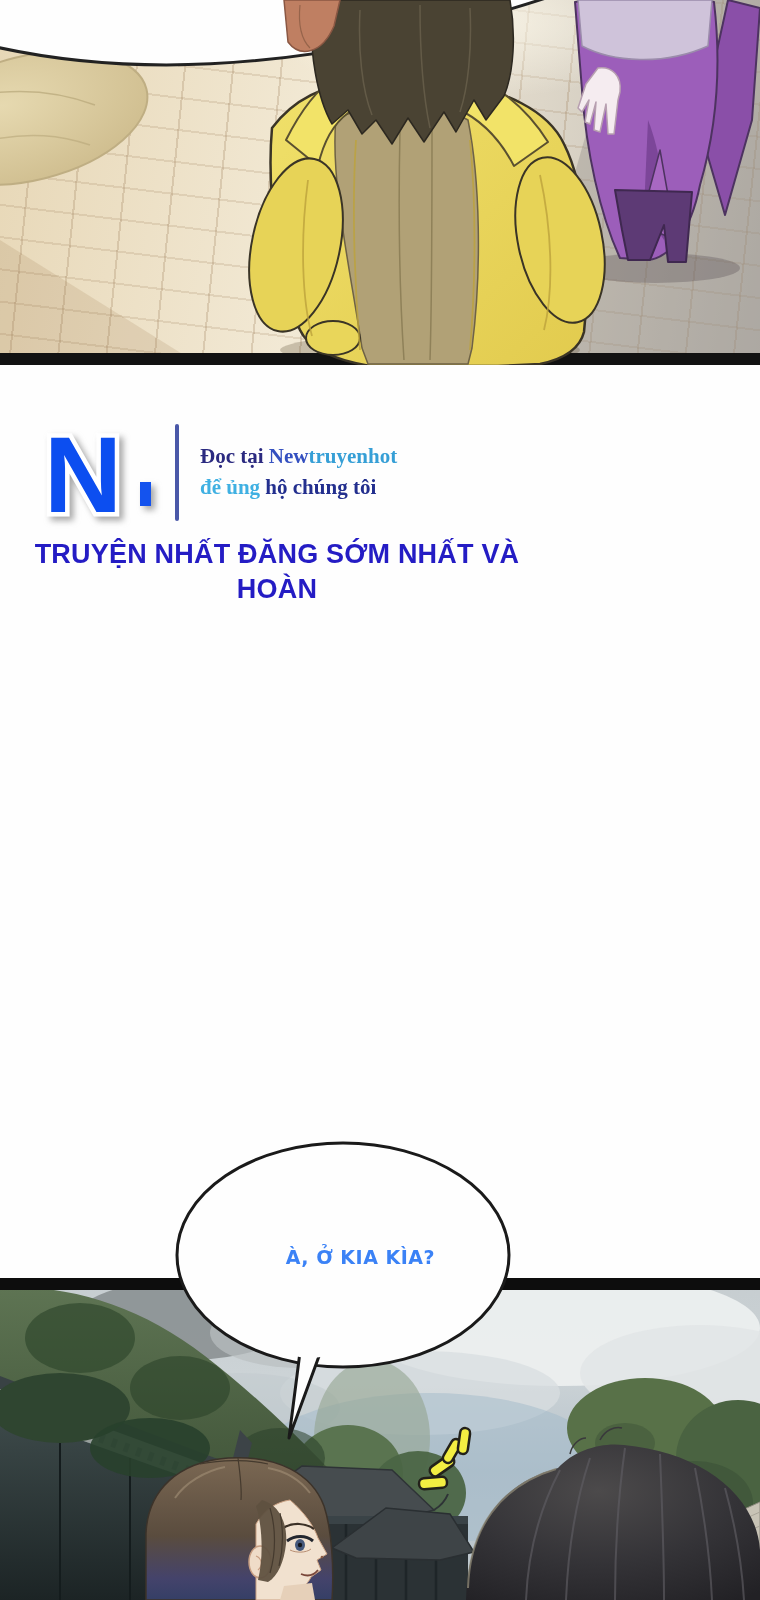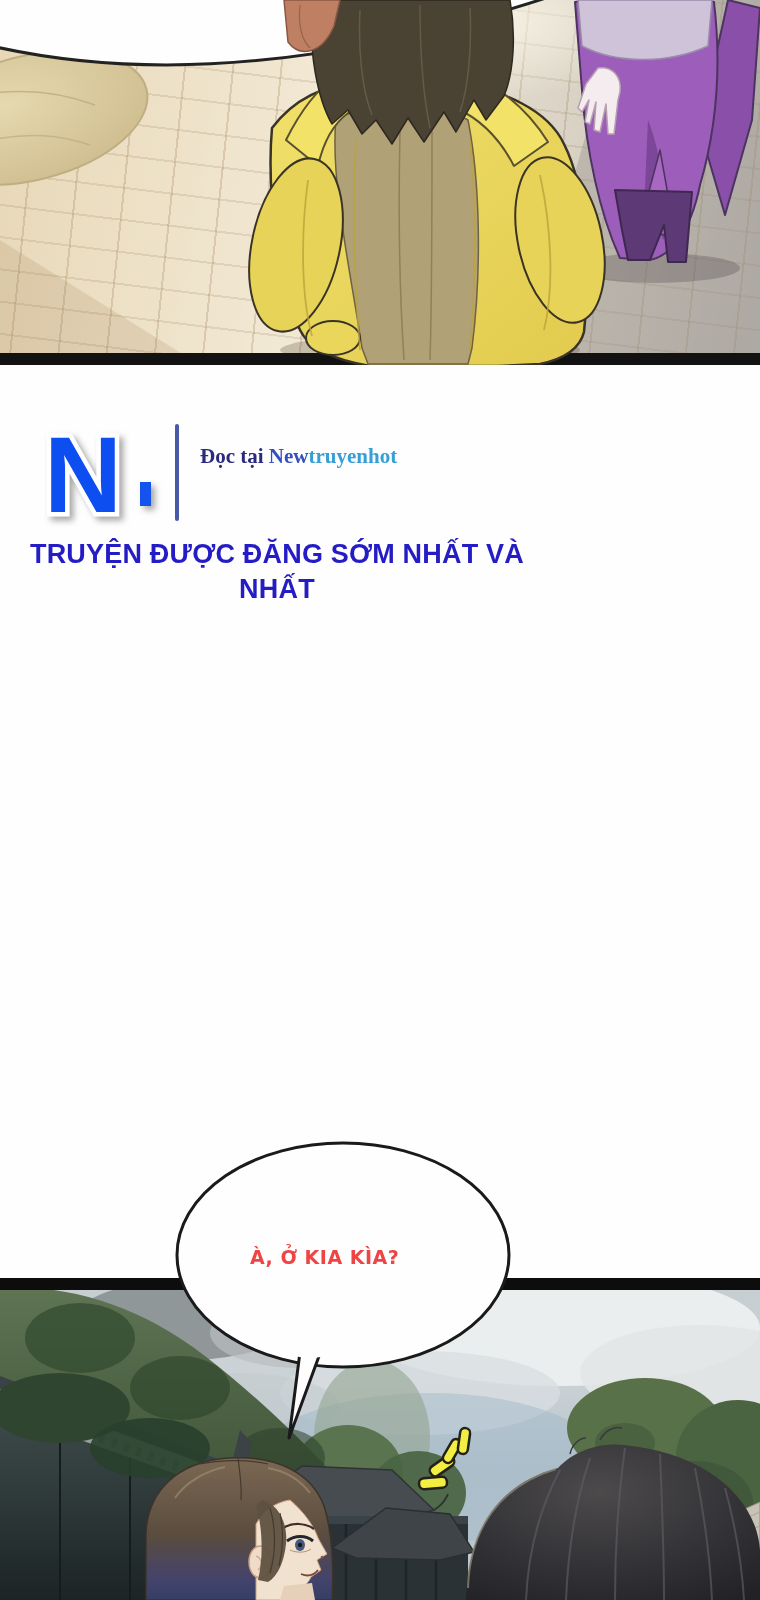--- a/index.html
+++ b/index.html
@@ -20,21 +20,21 @@
   #tagline{left:200px;top:441px;width:330px;text-align:left;
     font-family:"Liberation Serif",serif;font-weight:700;font-size:21px;line-height:31px;}
   #banner{left:0;top:537px;width:554px;text-align:center;font-weight:700;
     font-size:27px;line-height:35px;letter-spacing:.2px;}
   
   
   #bottom-panel{left:0;top:1278px;width:760px;height:322px;
     background:linear-gradient(#c6cdd0,#ccd3d6 30%,#b5c2cb 60%,#c2cbd0);}
   
   #bubble-svg{left:150px;top:1130px;}
-  #bubble-text{left:250px;top:1246px;width:185px;text-align:left;color:#ef4444;
+  #bubble-text{left:250px;top:1246px;width:185px;text-align:right;color:#3b82f6;
     font-family:"DejaVu Sans",sans-serif;font-weight:700;font-size:19px;letter-spacing:.5px;}
 </style>
 </head>
 <body>
 
 <div id="page">
 
   <div id="top-panel" class="abs">
     <svg width="760" height="365" viewBox="0 0 760 365">
       <defs>
@@ -102,23 +102,24 @@
   </div>
 
   <div>
     <svg id="logo-svg" class="abs" width="120" height="110" viewBox="0 0 120 110" style="filter:drop-shadow(4px 4px 3px rgba(110,110,110,.6));">
       <text x="6" y="94" font-family="Liberation Sans,sans-serif" font-weight="700" font-size="108" fill="#0c4ef0" stroke="#ffffff" stroke-width="9" style="paint-order:stroke">N</text>
       <rect x="102" y="64" width="11" height="24" fill="#1453ee"></rect>
     </svg>
     <div id="logo-divider" class="abs"></div>
     <div id="tagline" class="abs">
       <div><span style="color: rgb(43, 42, 128);">Đọc tại </span><span style="color: rgb(52, 80, 192);">New</span><span style="color: rgb(54, 159, 214);">truyenhot</span></div>
+      <div><span style="color: rgb(63, 176, 226);">để ủng </span><span style="color: rgb(35, 47, 142);">hộ chúng tôi</span></div>
     </div>
     <div id="banner" class="abs" style="color: rgb(36, 28, 196);">
-      <div>TRUYỆN ĐƯỢC ĐĂNG SỚM NHẤT VÀ NHẤT</div>
+      <div>TRUYỆN NHẤT ĐĂNG SỚM NHẤT VÀ HOÀN</div>
     </div>
   </div>
 
   <div id="bottom-panel" class="abs">
     <svg width="760" height="322" viewBox="0 0 322">
       <defs>
         <linearGradient id="treeG" x1="0" y1="0" x2="0" y2="1">
           <stop offset="0" stop-color="#5e7453"></stop>
             <stop offset="1" stop-color="#36492f"></stop>
         </linearGradient>

